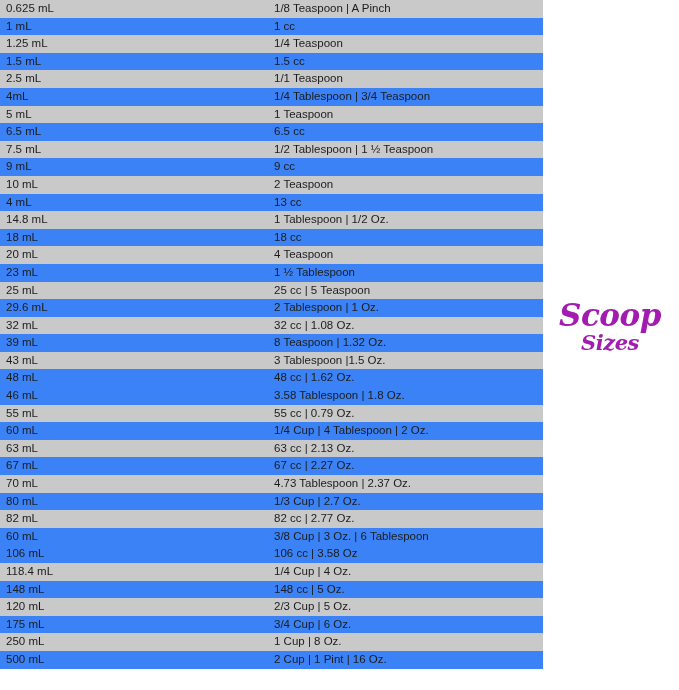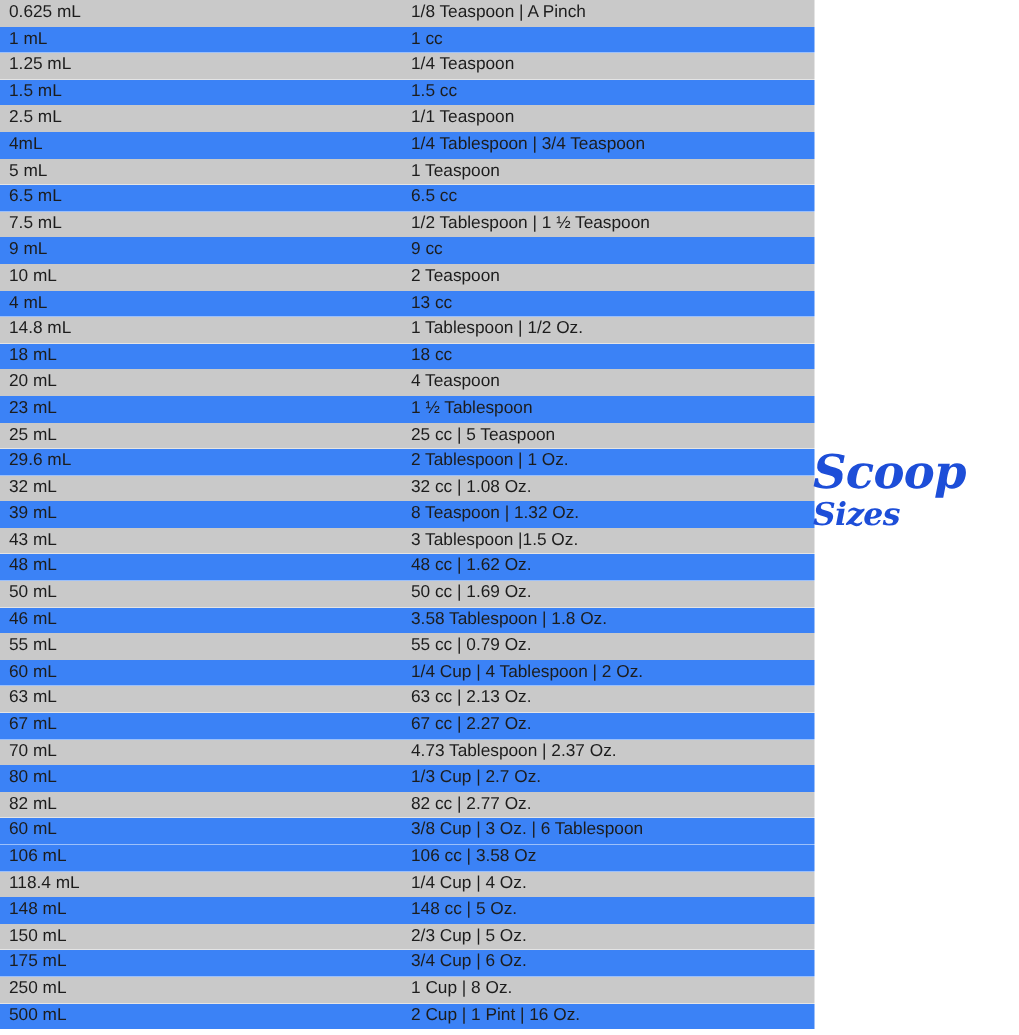--- a/index.html
+++ b/index.html
@@ -43,21 +43,22 @@
   table.conv td.c1 { width: 262px; }
   table.conv td.c2 { width: 269px; margin-left: 31px; }
   table.conv tr.shade td { background: #c9c9c9; }
   table.conv tr.plain td { background: #3b82f6; }
 
   .logo {
     position: absolute;
     left: 542px;
     top: 300px;
     width: 136px;
-    color: #1d4ed8;
+    text-align: center;
+    color: #a21caf;
     font-family: "DejaVu Serif", serif;
     font-weight: bold;
     font-style: italic;
     line-height: 1.02;
     letter-spacing: -0.5px;
   }
   .logo .l1 {
     font-size: 31px;
     display: block;
   }
@@ -155,24 +156,20 @@
             <td class="c2">8 Teaspoon | 1.32 Oz.</td>
           </tr>
           <tr class="shade">
             <td class="c1">43 mL</td>
             <td class="c2">3 Tablespoon |1.5 Oz.</td>
           </tr>
           <tr class="plain">
             <td class="c1">48 mL</td>
             <td class="c2">48 cc | 1.62 Oz.</td>
           </tr>
-          <tr class="shade">
-            <td class="c1">50 mL</td>
-            <td class="c2">50 cc | 1.69 Oz.</td>
-          </tr>
           <tr class="plain">
             <td class="c1">46 mL</td>
             <td class="c2">3.58 Tablespoon | 1.8 Oz.</td>
           </tr>
           <tr class="shade">
             <td class="c1">55 mL</td>
             <td class="c2">55 cc | 0.79 Oz.</td>
           </tr>
           <tr class="plain">
             <td class="c1">60 mL</td>
@@ -208,21 +205,21 @@
           </tr>
           <tr class="shade">
             <td class="c1">118.4 mL</td>
             <td class="c2">1/4 Cup | 4 Oz.</td>
           </tr>
           <tr class="plain">
             <td class="c1">148 mL</td>
             <td class="c2">148 cc | 5 Oz.</td>
           </tr>
           <tr class="shade">
-            <td class="c1">150 mL</td>
+            <td class="c1">120 mL</td>
             <td class="c2">2/3 Cup | 5 Oz.</td>
           </tr>
           <tr class="plain">
             <td class="c1">175 mL</td>
             <td class="c2">3/4 Cup | 6 Oz.</td>
           </tr>
           <tr class="shade">
             <td class="c1">250 mL</td>
             <td class="c2">1 Cup | 8 Oz.</td>
           </tr>

